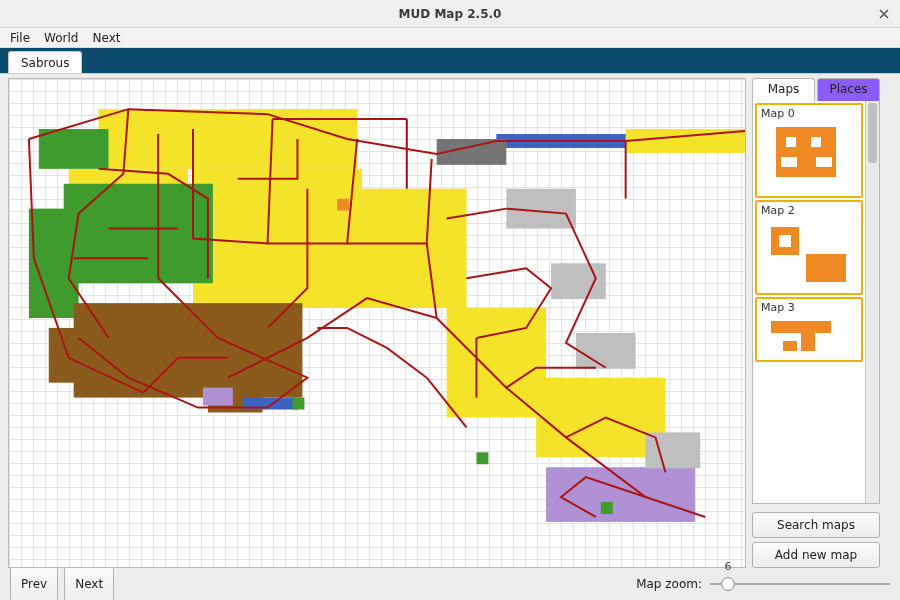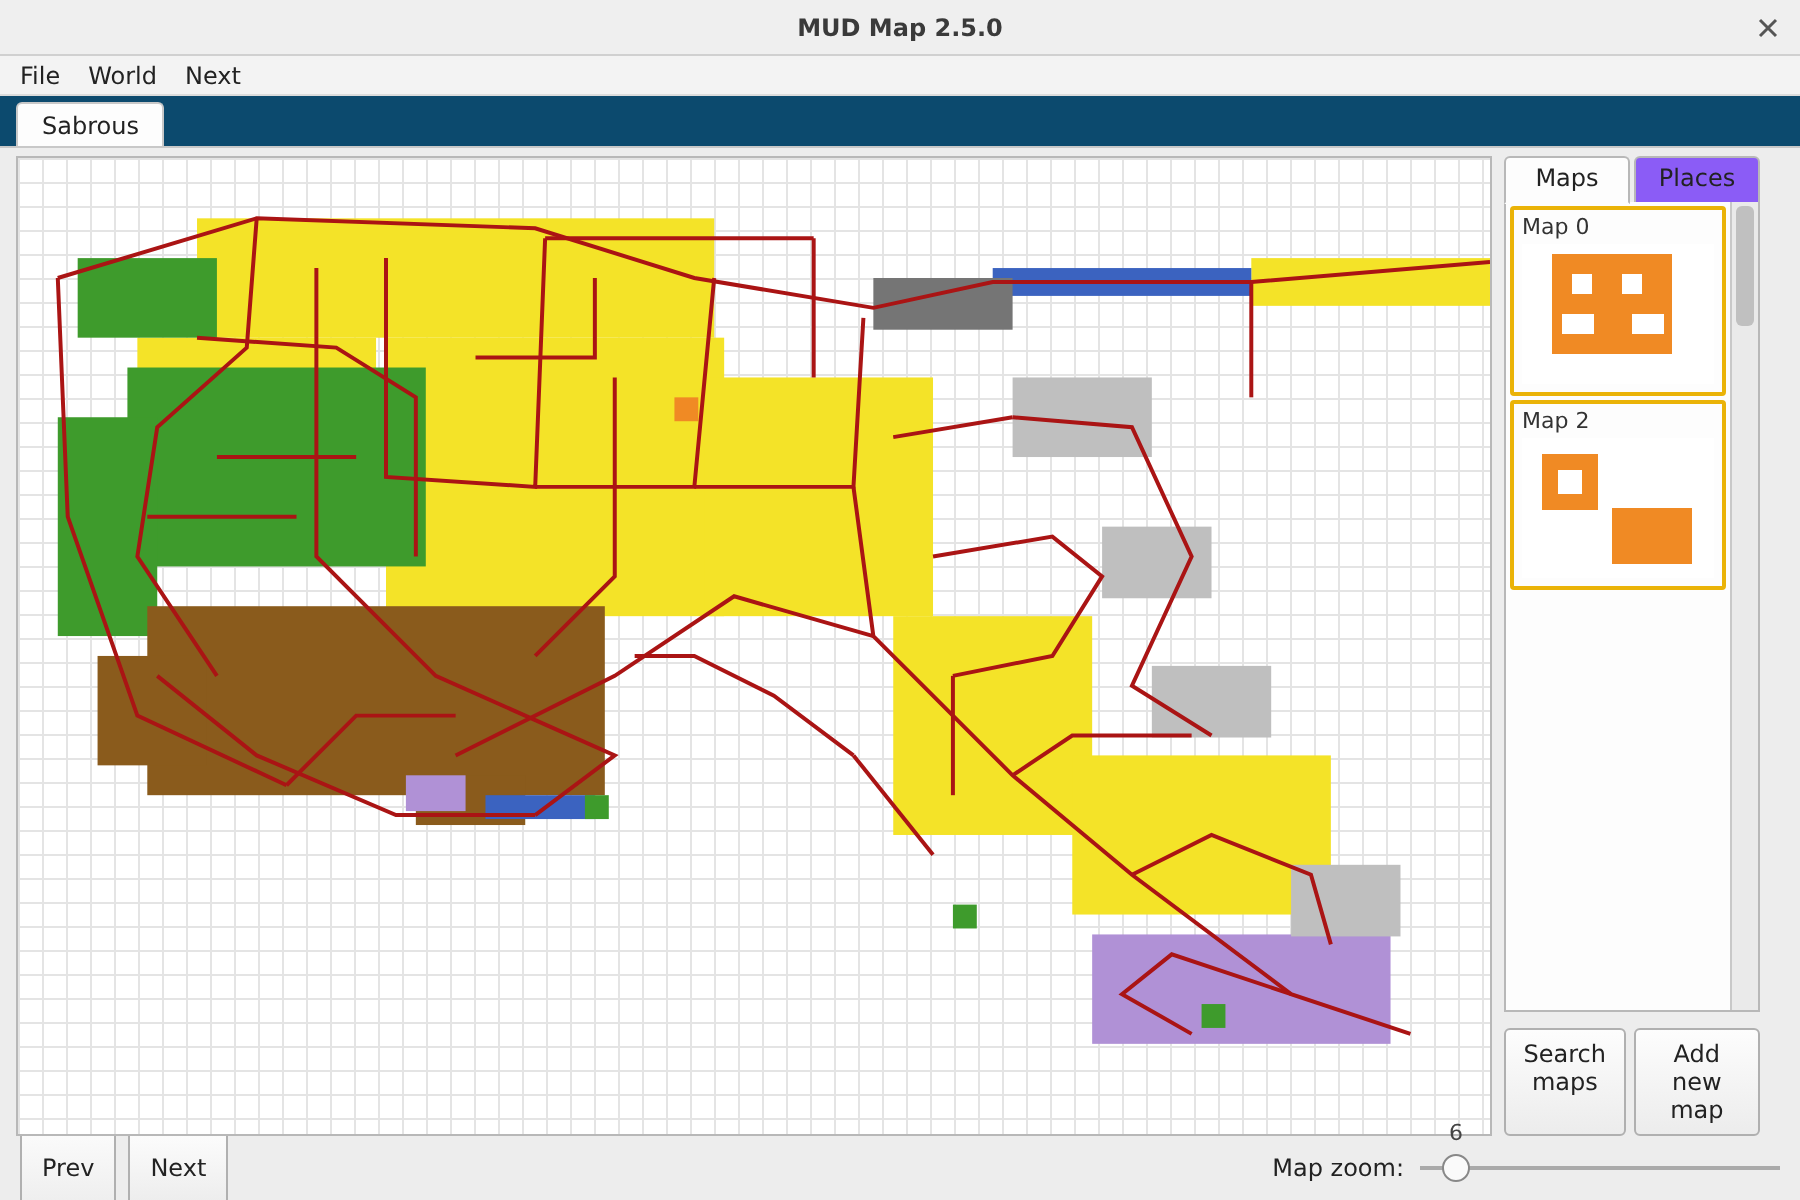--- a/index.html
+++ b/index.html
@@ -138,21 +138,21 @@
     background: #eaeaea;
     border-left: 1px solid #c8c8c8;
     position: relative;
   }
   .scrollbar .thumb {
     position: absolute; top: 2px; left: 2px; right: 2px;
     height: 60px;
     background: #c0c0c0;
     border-radius: 3px;
   }
-  .side-btns { margin-top: 8px; display: flex; flex-direction: row; gap: 4px; }
+  .side-btns { margin-top: 8px; display: flex; flex-direction: column; gap: 4px; }
   .btn {
     padding: 5px 8px;
     text-align: center;
     background: linear-gradient(#fdfdfd,#ececec);
     border: 1px solid #b0b0b0;
     border-radius: 3px;
     cursor: default;
     font-size: 12px;
   }
   
@@ -299,20 +299,28 @@
           </div>
         </div>
         <div class="map-thumb">
           <div class="label">Map 2</div>
           <div class="thumb-img">
             <span style="left:10px;top:8px;width:28px;height:28px;background:#f08a24"></span>
             <span style="left:18px;top:16px;width:12px;height:12px;background:#fff"></span>
             <span style="left:45px;top:35px;width:40px;height:28px;background:#f08a24"></span>
           </div>
         </div>
+        <div class="map-thumb">
+          <div class="label">Map 3</div>
+          <div class="thumb-img" style="height:40px">
+            <span style="left:10px;top:5px;width:60px;height:12px;background:#f08a24"></span>
+            <span style="left:40px;top:17px;width:14px;height:18px;background:#f08a24"></span>
+            <span style="left:22px;top:25px;width:14px;height:10px;background:#f08a24"></span>
+          </div>
+        </div>
       </div>
       <div class="scrollbar">
         <div class="thumb"></div>
       </div>
     </div>
     <div class="side-btns">
       <div class="btn">Search maps</div>
       <div class="btn">Add new map</div>
     </div>
   </div>

